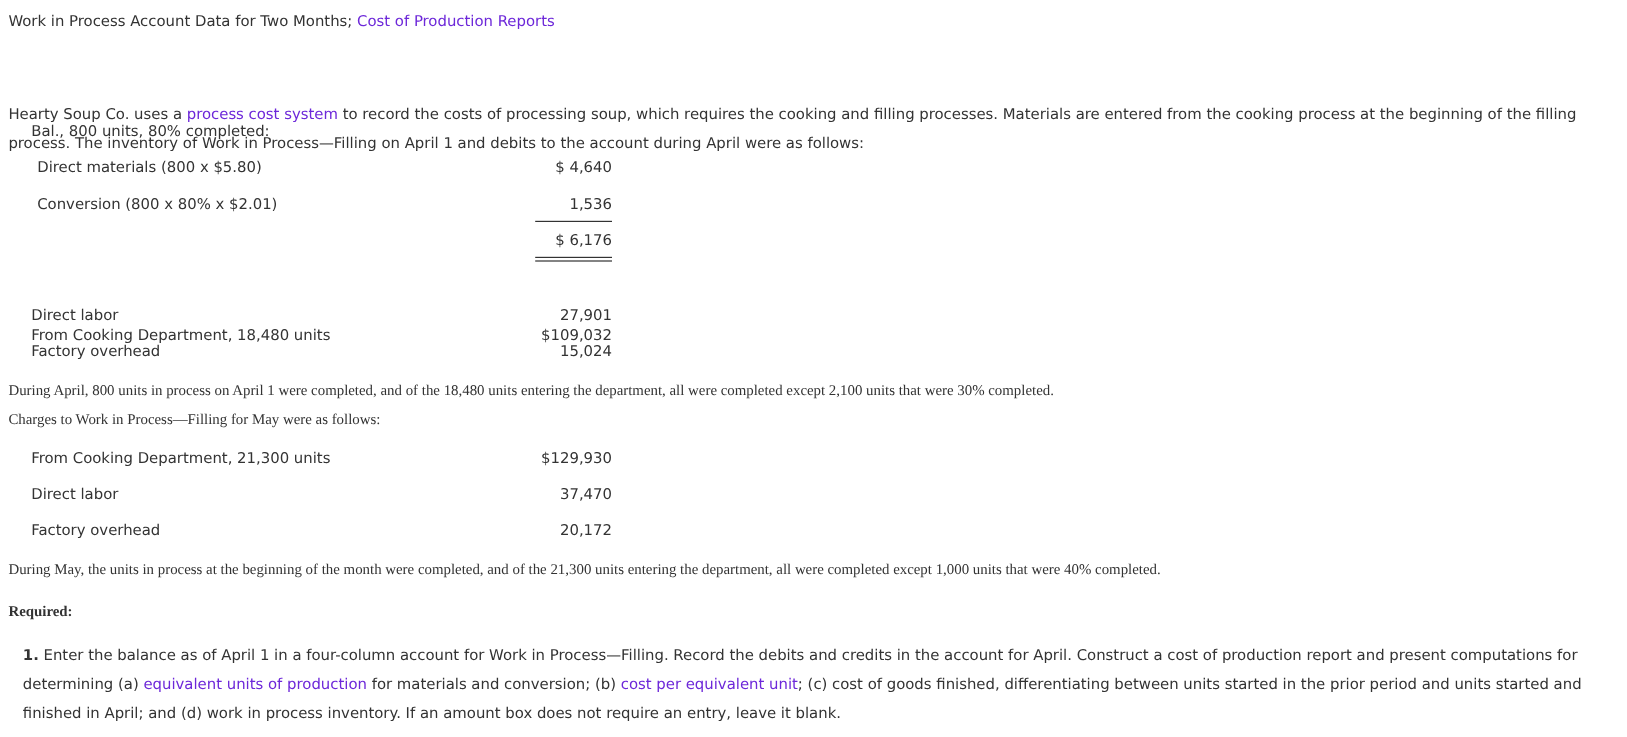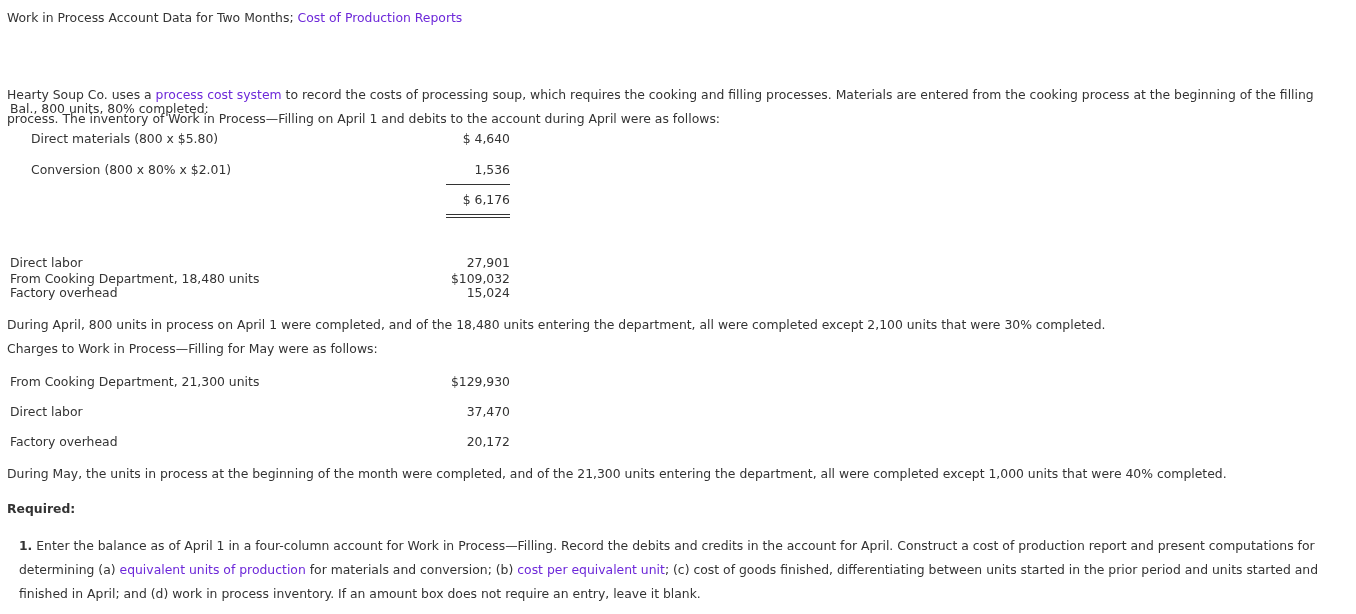--- a/index.html
+++ b/index.html
@@ -48,21 +48,21 @@
     }
     .row {
       position: absolute;
       left: 0;
       width: 500px;
       height: 20px;
       line-height: 20px;
     }
     .row .lbl {
       position: absolute;
-      left: 0;
+      left: 16px;
       white-space: nowrap;
     }
     .row .lbl.indent { left: 21px; }
     .row .amt {
       position: absolute;
       right: 0;
       white-space: nowrap;
     }
     .rule-single {
       position: absolute;
@@ -76,20 +76,21 @@
       width: 64px;
       height: 2px;
       border-top: 1px solid #333333;
       border-bottom: 1px solid #333333;
     }
     .line {
       position: absolute;
       left: 0;
       white-space: nowrap;
       line-height: 18px;
+      font-family: Liberation Serif, serif;
     }
     .req-body {
       position: absolute;
       left: 0;
       top: 534px;
       width: 1345px;
       line-height: 24px;
       margin-left: 12px;
     }
   </style>

